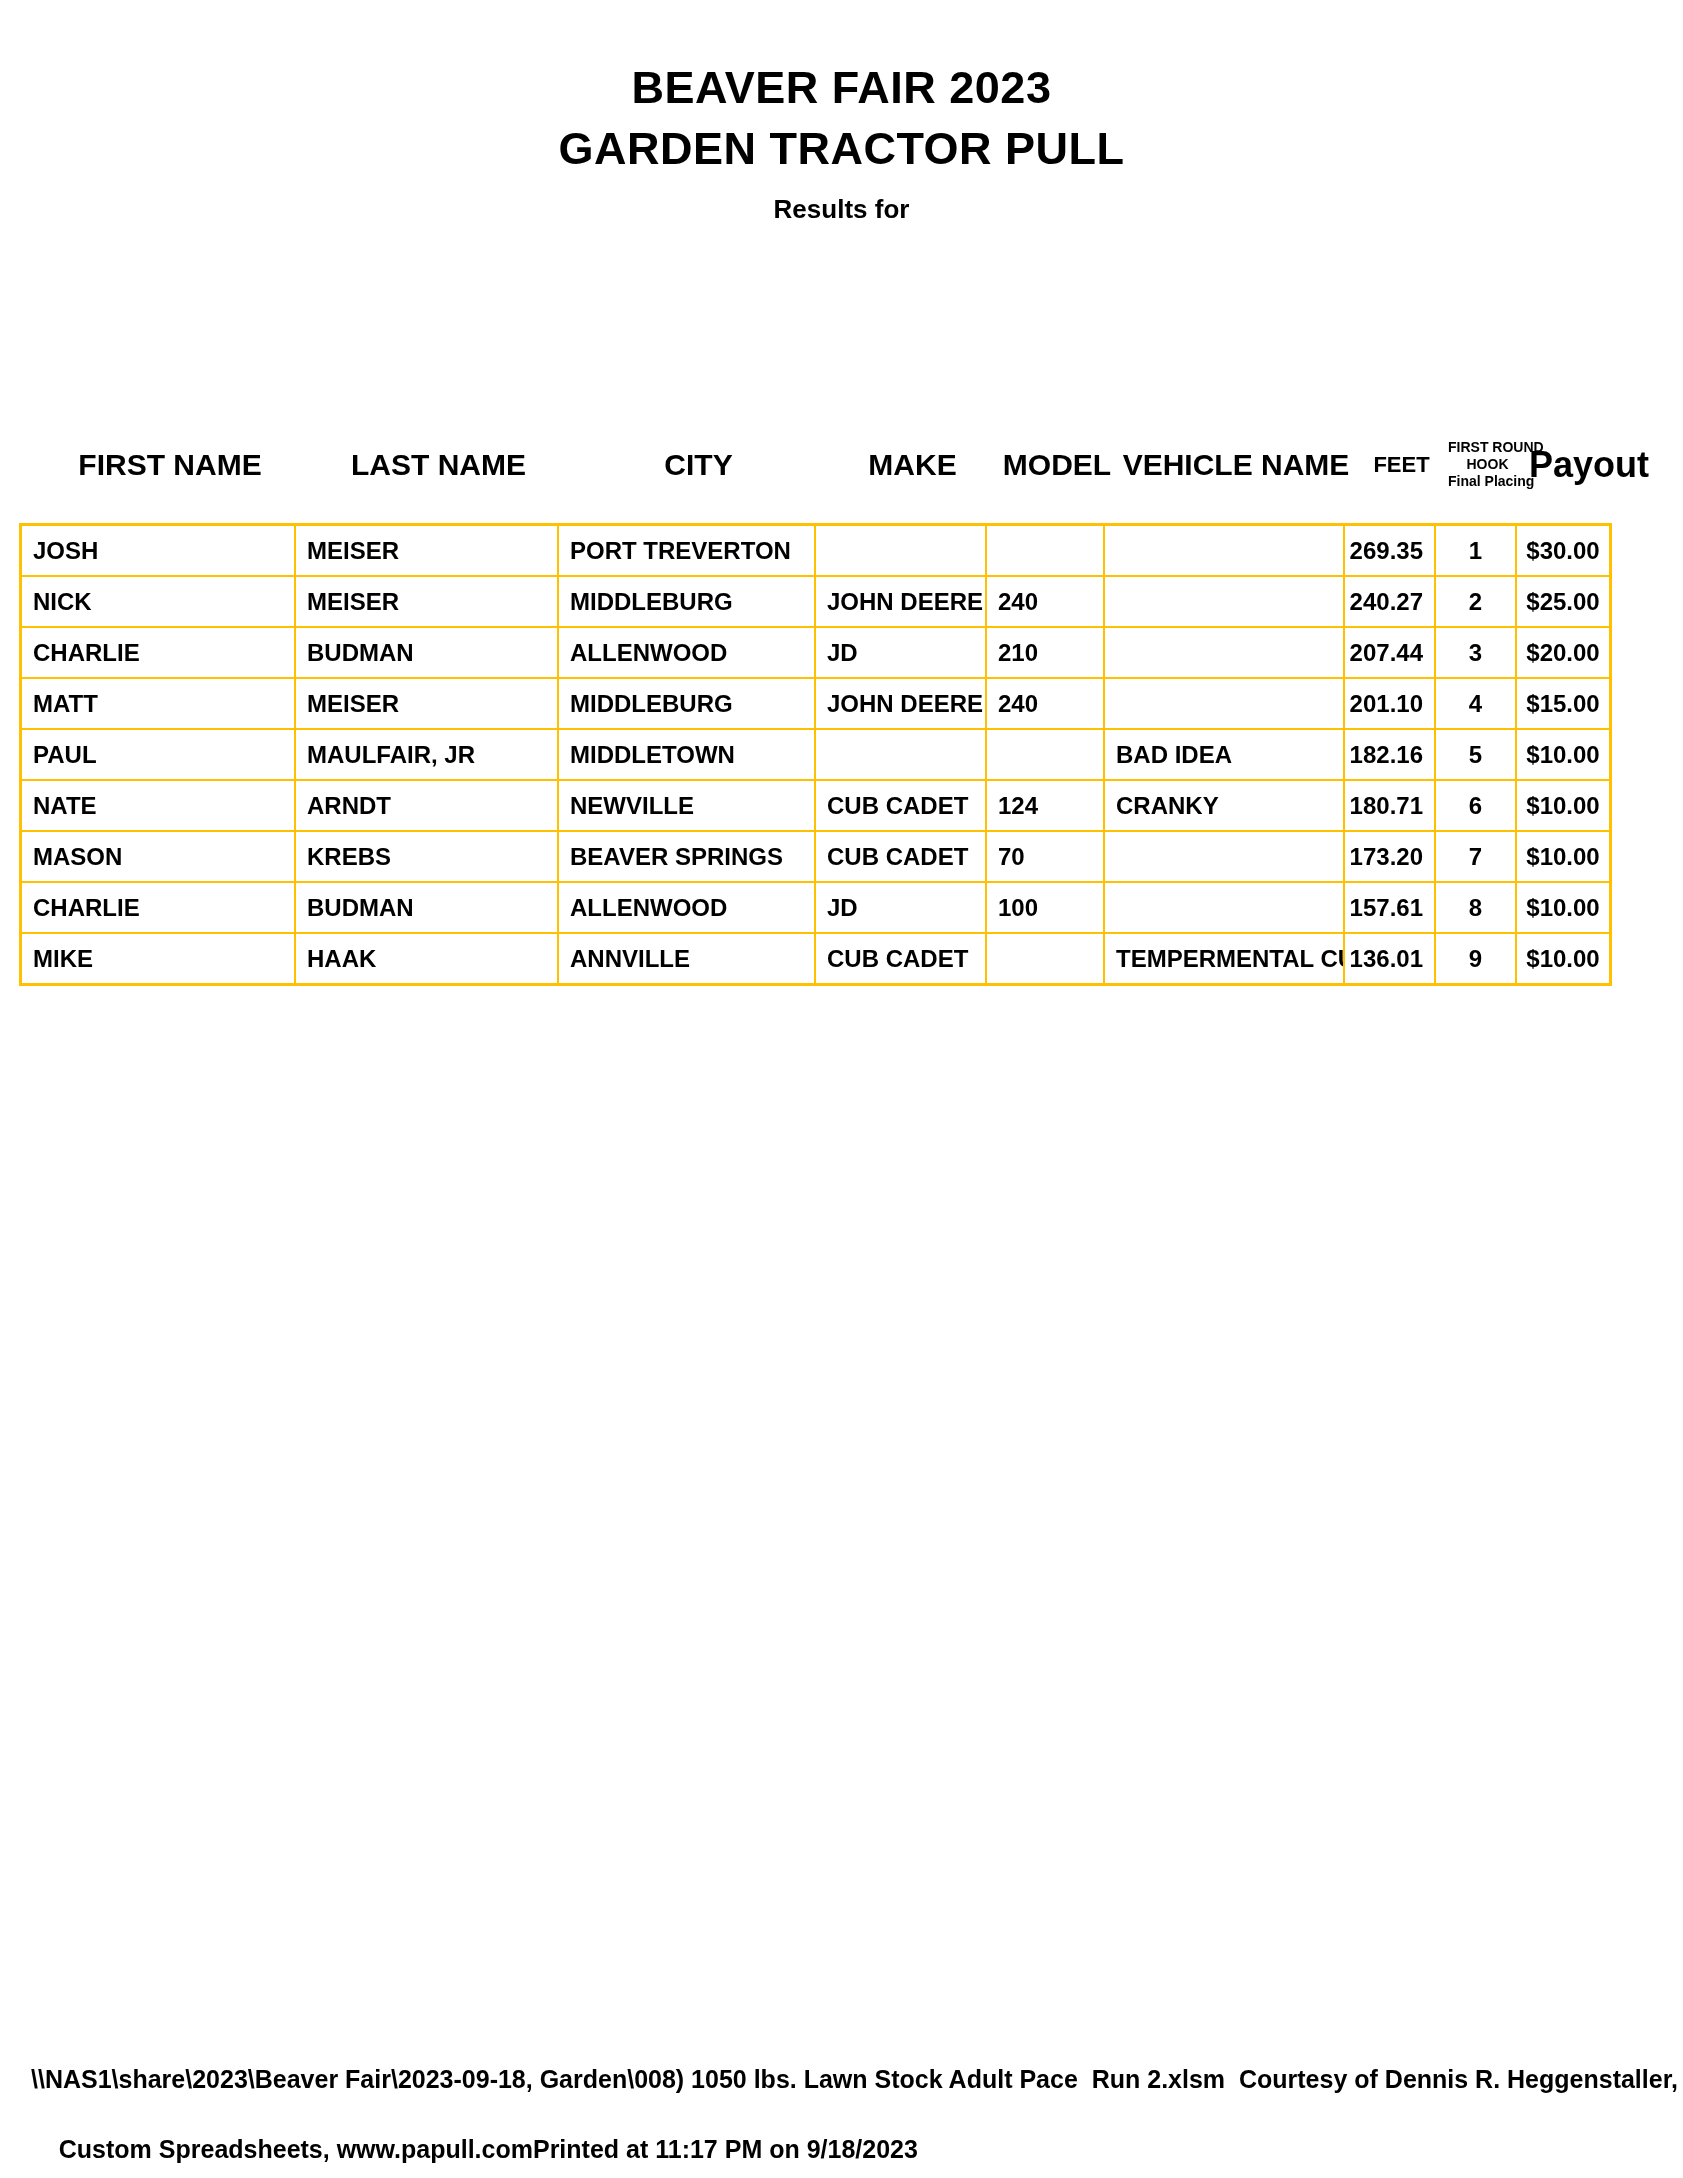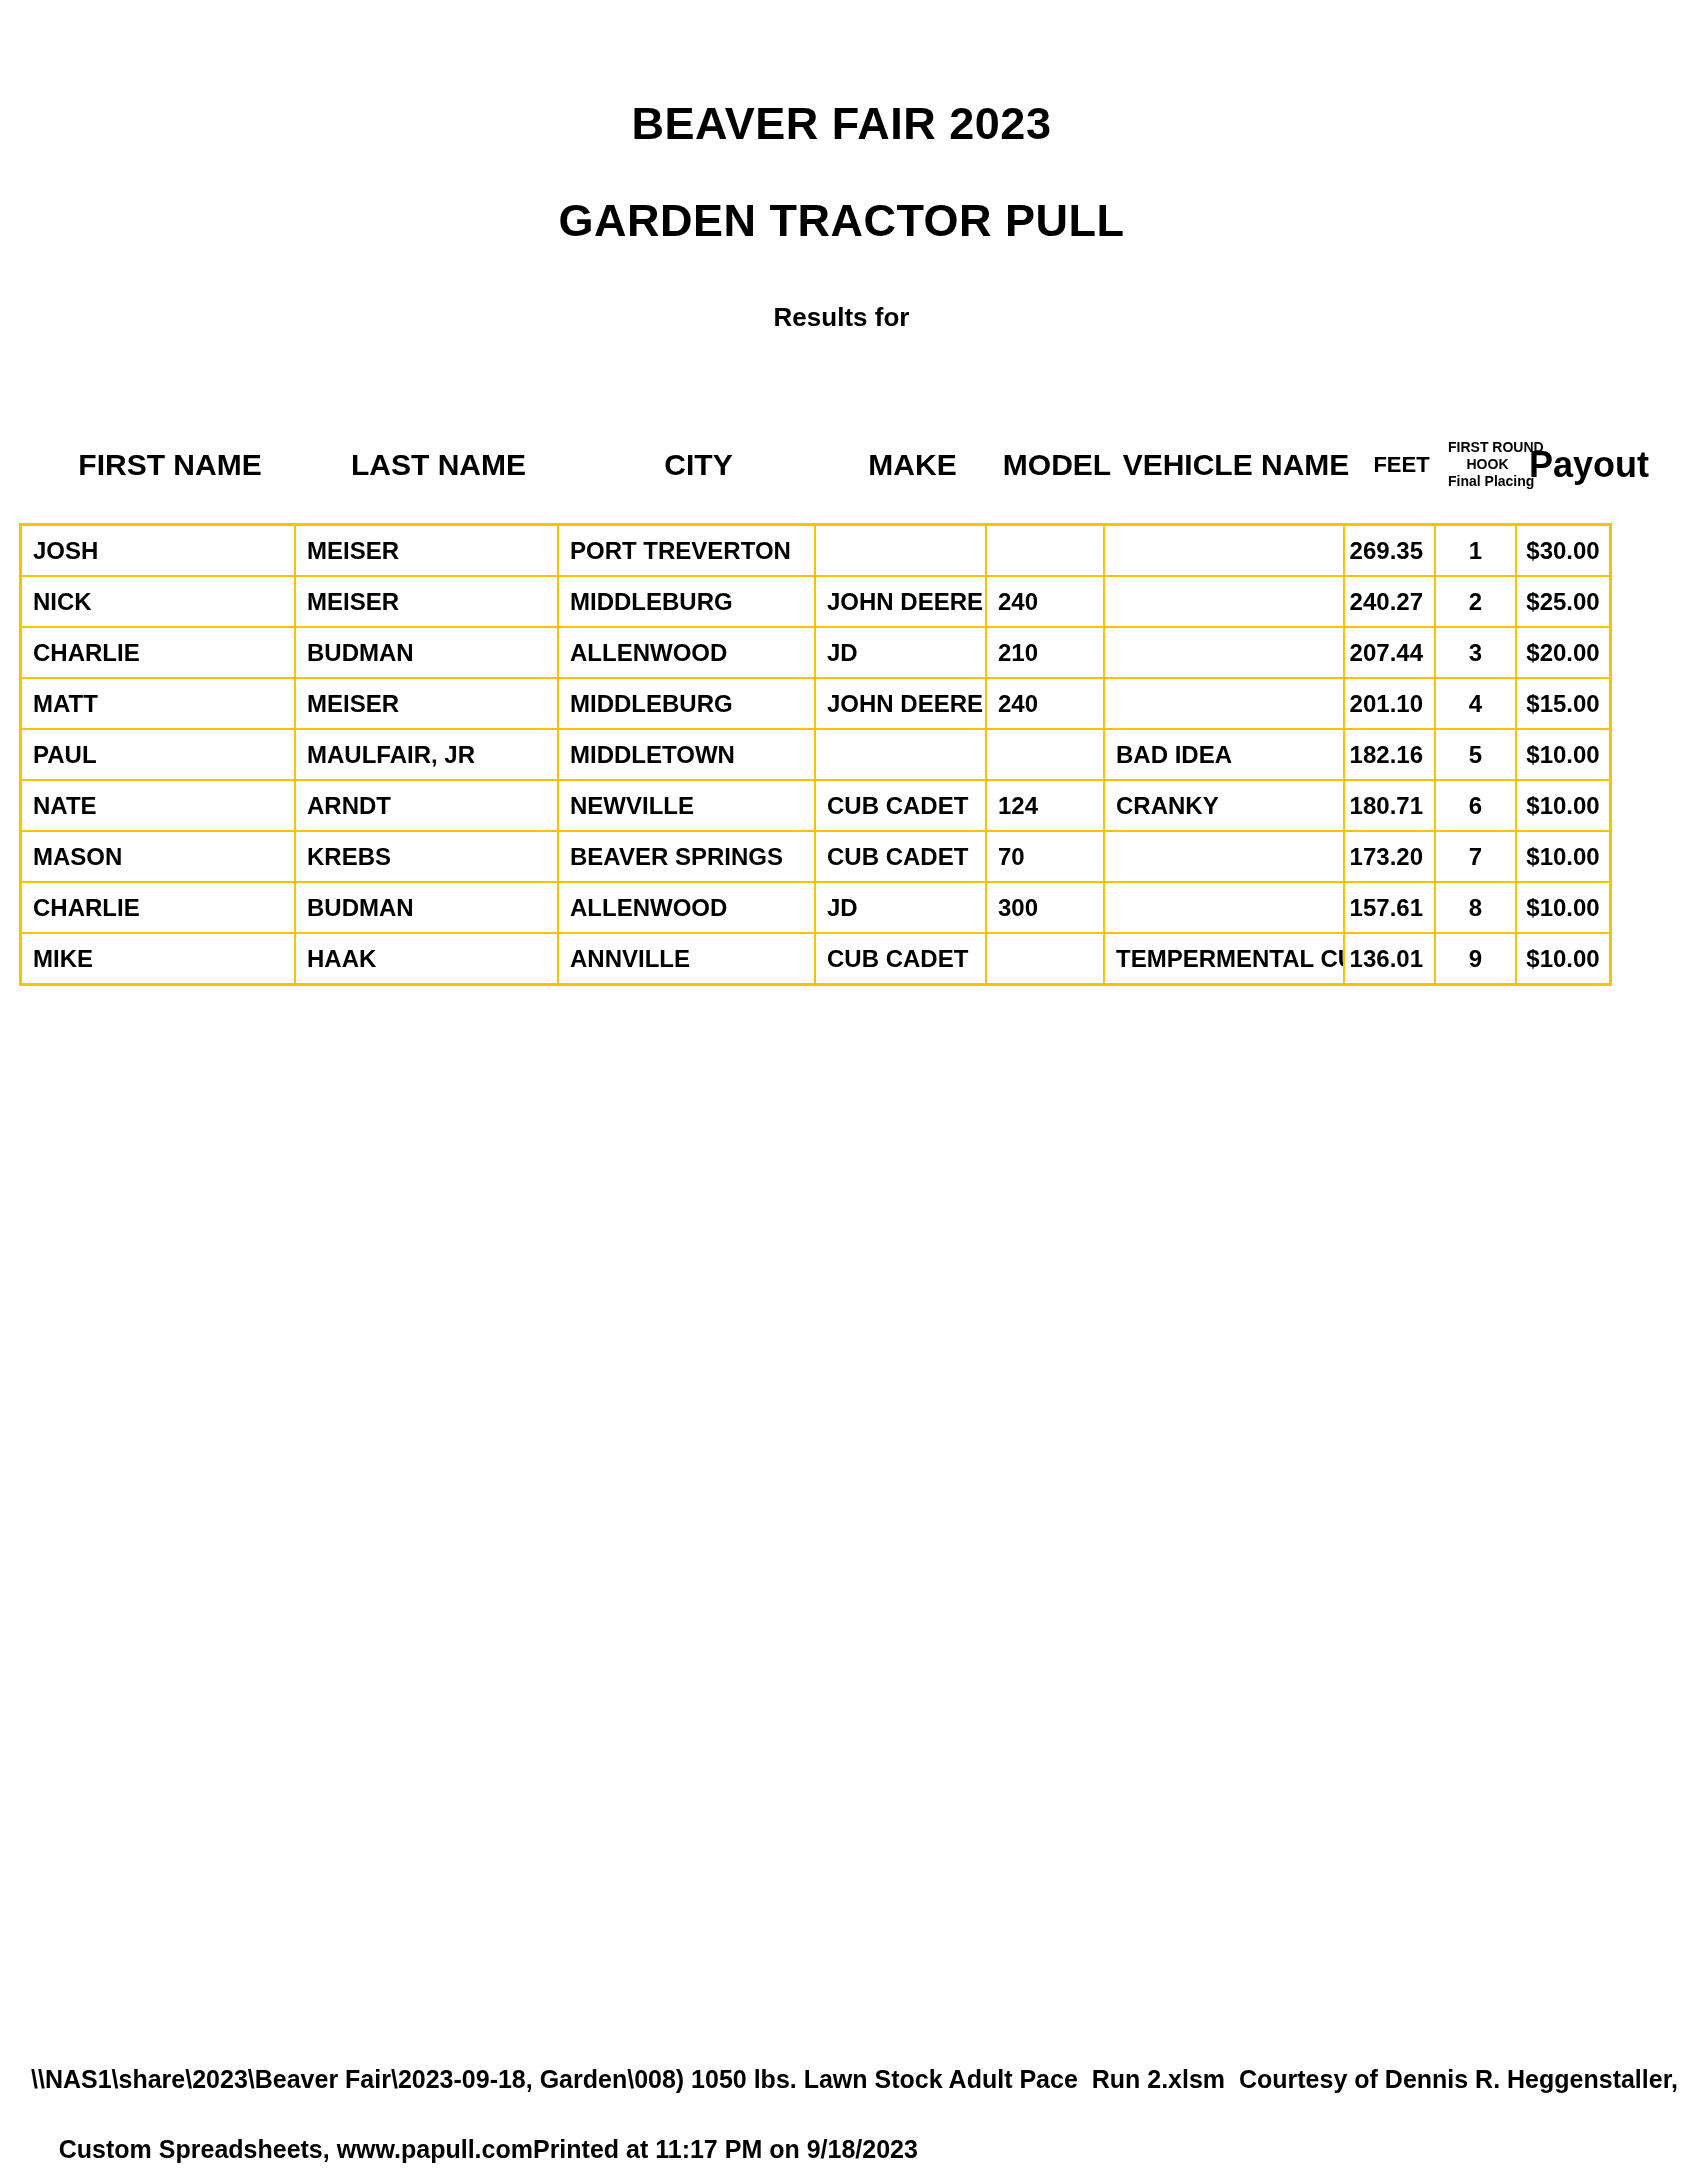--- a/index.html
+++ b/index.html
@@ -7,21 +7,21 @@
   html,body { background:#fff; }
   body {
     width:1683px; height:2178px; position:relative;
     font-family:"Liberation Sans", sans-serif;
     font-weight:700; color:var(--ink); background:var(--paper);
     overflow:hidden;
   }
 
   
   .titles { position:absolute; top:57px; left:0; width:1683px; text-align:center; }
-  .t-line { height:61px; line-height:61px; white-space:pre;margin-top:36px; }
+  .t-line { height:61px; line-height:61px; white-space:pre; }
   .t-main { font-size:45px; letter-spacing:0.5px; }
   .t-results { font-size:26px; }
   .t-file { font-size:42px; }
 
   
   .col-headers {
     position:absolute; left:31px; top:422px; width:1593px; height:85px;
     padding:0 3px;
     display:grid;
     grid-template-columns:272px 261px 255px 169px 116px 238px 89px 79px 1fr;
@@ -79,21 +79,21 @@
 </div>
 
 <div class="grid">
     <div class="row"><div class="cell">JOSH</div><div class="cell">MEISER</div><div class="cell">PORT TREVERTON</div><div class="cell"></div><div class="cell"></div><div class="cell"></div><div class="cell right">269.35</div><div class="cell center">1</div><div class="cell center">$30.00</div></div>
     <div class="row"><div class="cell">NICK</div><div class="cell">MEISER</div><div class="cell">MIDDLEBURG</div><div class="cell">JOHN DEERE</div><div class="cell">240</div><div class="cell"></div><div class="cell right">240.27</div><div class="cell center">2</div><div class="cell center">$25.00</div></div>
     <div class="row"><div class="cell">CHARLIE</div><div class="cell">BUDMAN</div><div class="cell">ALLENWOOD</div><div class="cell">JD</div><div class="cell">210</div><div class="cell"></div><div class="cell right">207.44</div><div class="cell center">3</div><div class="cell center">$20.00</div></div>
     <div class="row"><div class="cell">MATT</div><div class="cell">MEISER</div><div class="cell">MIDDLEBURG</div><div class="cell">JOHN DEERE</div><div class="cell">240</div><div class="cell"></div><div class="cell right">201.10</div><div class="cell center">4</div><div class="cell center">$15.00</div></div>
     <div class="row"><div class="cell">PAUL</div><div class="cell">MAULFAIR, JR</div><div class="cell">MIDDLETOWN</div><div class="cell"></div><div class="cell"></div><div class="cell">BAD IDEA</div><div class="cell right">182.16</div><div class="cell center">5</div><div class="cell center">$10.00</div></div>
     <div class="row"><div class="cell">NATE</div><div class="cell">ARNDT</div><div class="cell">NEWVILLE</div><div class="cell">CUB CADET</div><div class="cell">124</div><div class="cell">CRANKY</div><div class="cell right">180.71</div><div class="cell center">6</div><div class="cell center">$10.00</div></div>
     <div class="row"><div class="cell">MASON</div><div class="cell">KREBS</div><div class="cell">BEAVER SPRINGS</div><div class="cell">CUB CADET</div><div class="cell">70</div><div class="cell"></div><div class="cell right">173.20</div><div class="cell center">7</div><div class="cell center">$10.00</div></div>
-    <div class="row"><div class="cell">CHARLIE</div><div class="cell">BUDMAN</div><div class="cell">ALLENWOOD</div><div class="cell">JD</div><div class="cell">300</div><div class="cell"></div><div class="cell right">157.61</div><div class="cell center">8</div><div class="cell center">$10.00</div></div>
+    <div class="row"><div class="cell">CHARLIE</div><div class="cell">BUDMAN</div><div class="cell">ALLENWOOD</div><div class="cell">JD</div><div class="cell">100</div><div class="cell"></div><div class="cell right">157.61</div><div class="cell center">8</div><div class="cell center">$10.00</div></div>
     <div class="row"><div class="cell">MIKE</div><div class="cell">HAAK</div><div class="cell">ANNVILLE</div><div class="cell">CUB CADET</div><div class="cell"></div><div class="cell">TEMPERMENTAL CUB</div><div class="cell right">136.01</div><div class="cell center">9</div><div class="cell center">$10.00</div></div>
   </div>
 
 <footer class="footer">
   <div class="f-line">\\NAS1\share\2023\Beaver Fair\2023-09-18, Garden\008) 1050 lbs. Lawn Stock Adult Pace  Run 2.xlsm  Courtesy of Dennis R. Heggenstaller, Sr.,</div>
   <div class="f-line">
     <span>Custom Spreadsheets, www.papull.com</span><span class="printed-gap">Printed at 11:17 PM on 9/18/2023</span>
   </div>
 </footer>
 

